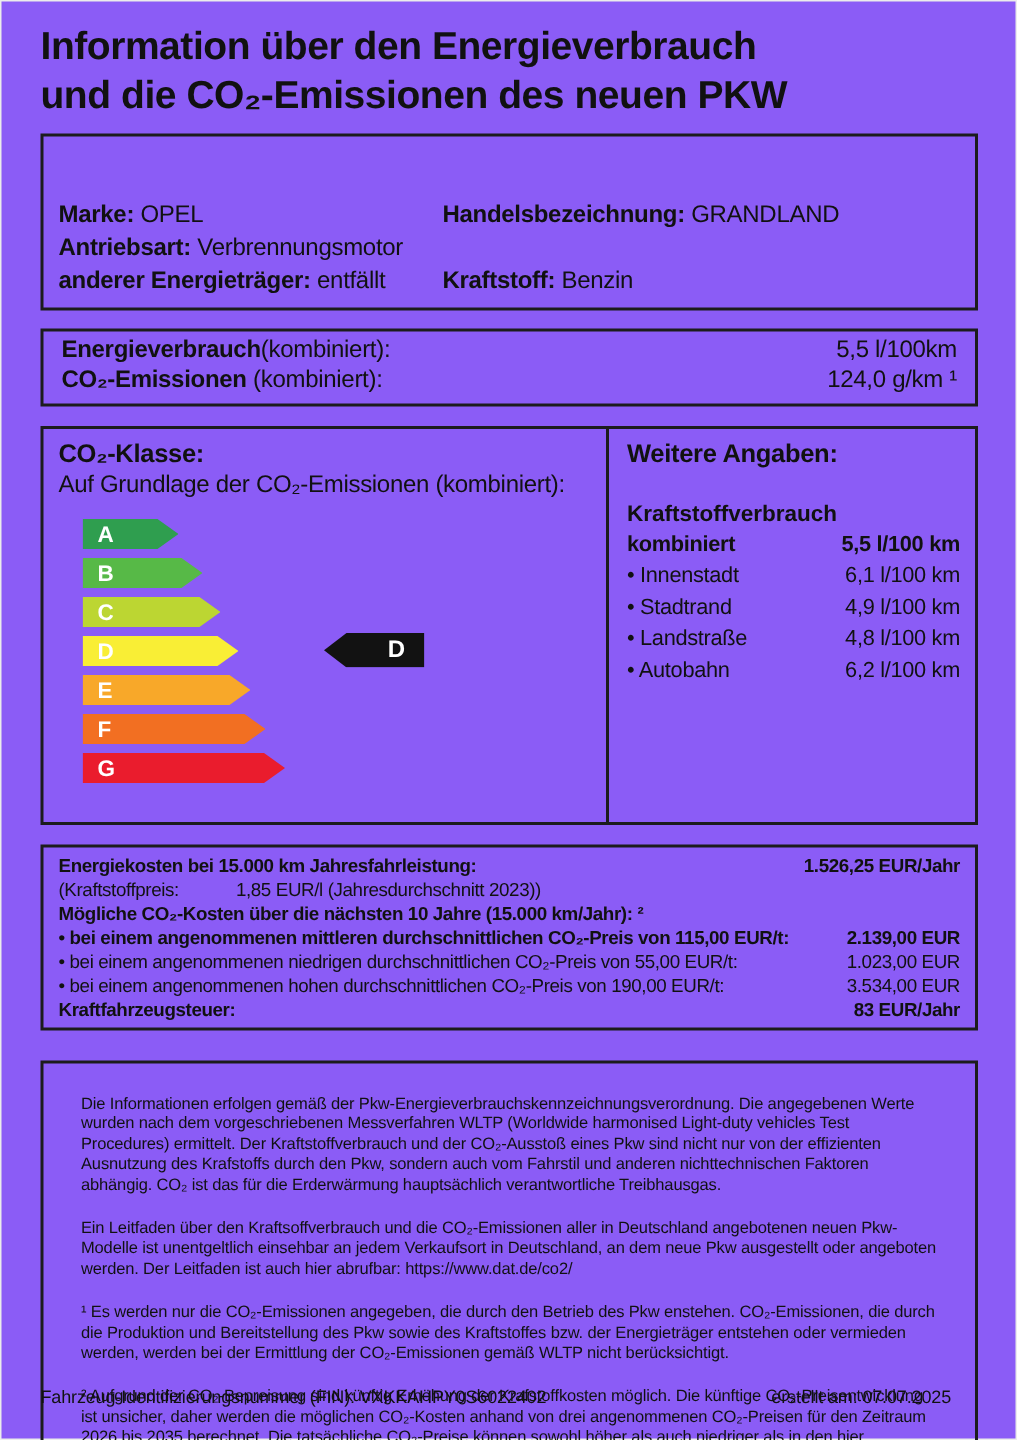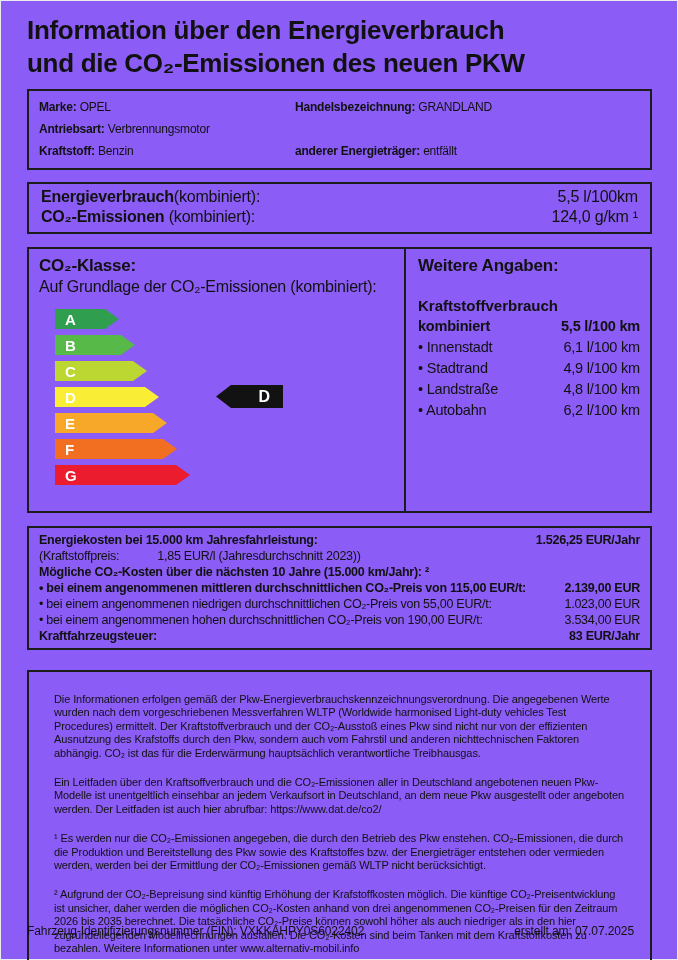--- a/index.html
+++ b/index.html
@@ -24,22 +24,23 @@
     border:2px solid #1c1c1c;
     margin-bottom:12px;
     box-sizing:border-box;
   }
 
   
   .box-vehicle { padding:5px 10px 6px; }
   .veh-grid {
     display:grid;
     grid-template-columns:256px 1fr;
-    font-size:12px; line-height:22px;
+    font-size:16px; line-height:22px;
     letter-spacing:-0.2px;
+    margin-top:37px;
   }
   .veh-grid b { font-weight:bold; }
 
   
   .box-consumption { padding:3px 12px 5px; margin-bottom:13px; }
   .cons-row {
     display:flex; justify-content:space-between;
     font-size:16px; line-height:20px; letter-spacing:-0.2px;
   }
   .cons-row .val { white-space:nowrap; }
@@ -115,22 +116,22 @@
       <span>Information über den Energieverbrauch</span><br>
       <span>und die CO₂-Emissionen des neuen PKW</span>
     </h1>
 
     <div class="box box-vehicle">
       <div class="veh-grid">
         <div><b>Marke:</b> <span>OPEL</span></div>
         <div><b>Handelsbezeichnung:</b> <span>GRANDLAND</span></div>
         <div><b>Antriebsart:</b> <span>Verbrennungsmotor</span></div>
         <div></div>
+        <div><b>anderer Energieträger:</b> <span>entfällt</span></div>
         <div><b>Kraftstoff:</b> <span>Benzin</span></div>
-        <div><b>anderer Energieträger:</b> <span>entfällt</span></div>
       </div>
     </div>
 
     <div class="box box-consumption">
       <div class="cons-row">
         <span class="lbl"><b>Energieverbrauch</b><span>(kombiniert):</span></span>
         <span class="val">5,5 l/100km</span>
       </div>
       <div class="cons-row">
         <span class="lbl"><b>CO₂-Emissionen</b><span> (kombiniert):</span></span>

